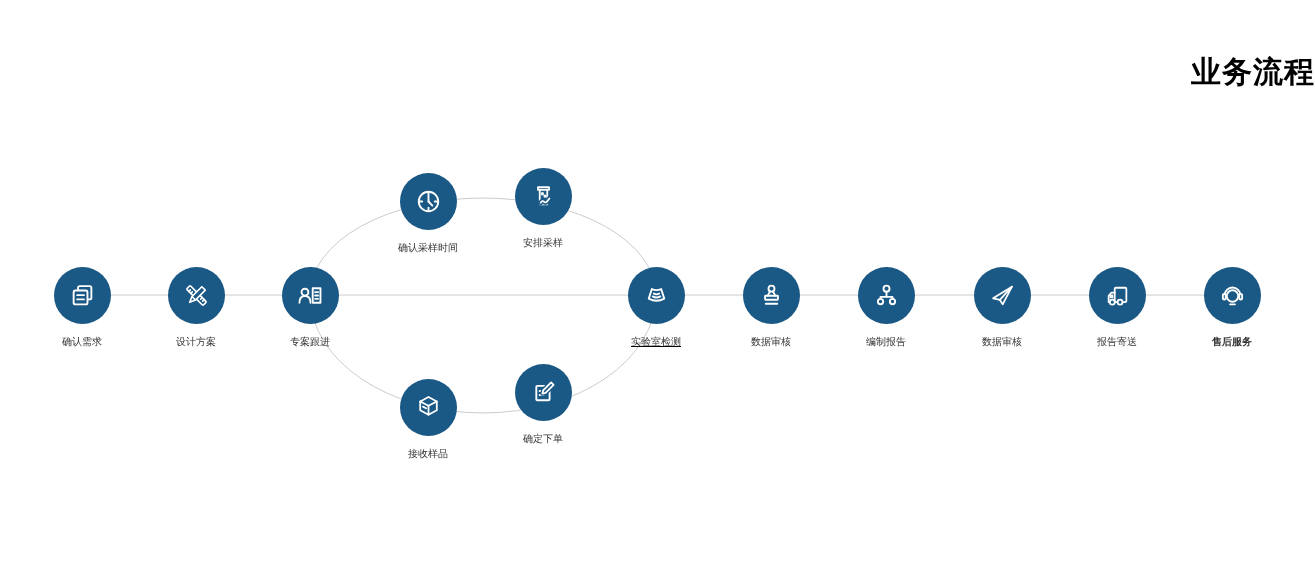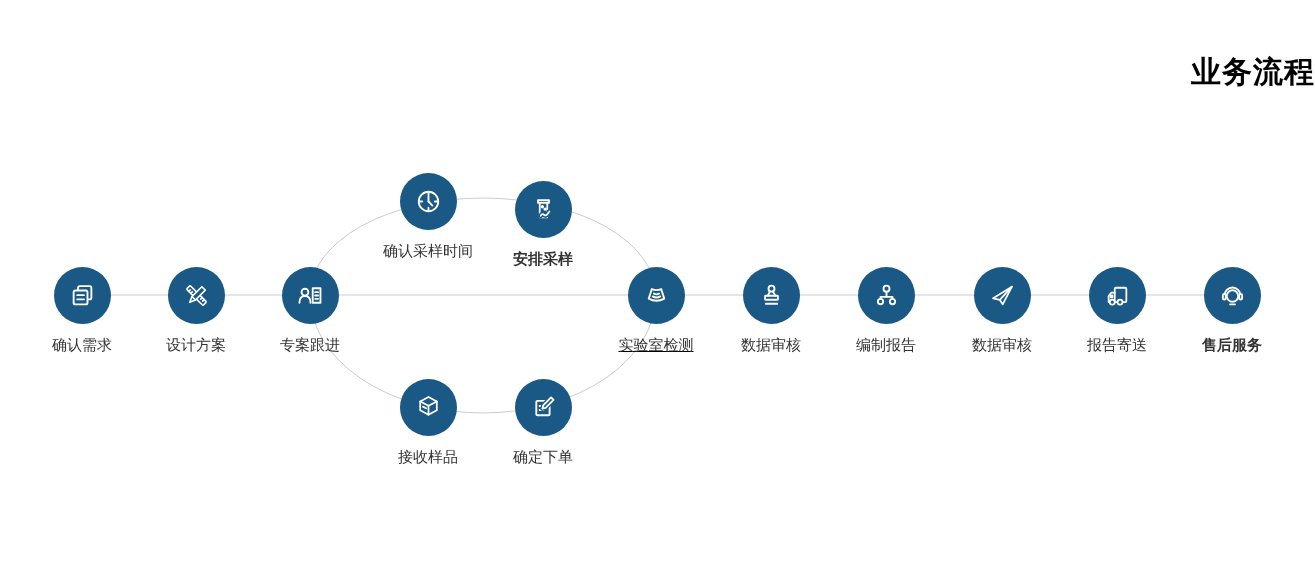--- a/index.html
+++ b/index.html
@@ -19,21 +19,21 @@
     stroke:var(--connector-gray,#ccc); stroke-width:1; fill:none;
   }
   .node { position:absolute; width:160px; margin-left:-80px; text-align:center; }
   .node .circle {
     width:57px; height:57px; margin:0 auto; border-radius:50%;
     background:var(--node-blue,#1a5885);
     display:flex; align-items:center; justify-content:center;
   }
   .node .icon svg { width:31px; height:31px; display:block; }
   .node .label {
-    margin-top:13px; font-size:15px; color:var(--label-color,#333);
+    margin-top:13px; font-size:10px; color:var(--label-color,#333);
     white-space:nowrap; line-height:1;
   }
 </style>
 </head>
 <body>
 
 <div class="page-title">业务流程</div>
 
 <div class="diagram">
   <svg class="connectors" width="1315" height="564">
@@ -107,21 +107,21 @@
     <line x1="14" y1="21.6" x2="14" y2="19.7"></line>
                 <line x1="6.4" y1="14" x2="8.3" y2="14"></line>
     <line x1="14" y1="14" x2="14" y2="9.5"></line>
                 <line x1="14" y1="14" x2="17.5" y2="17.7"></line>
               </g>
             </svg>
           </span>
     </div>
     <div class="label">确认采样时间</div>
   </div>
-      <div class="node" style="left: 543px; top: 181px; font-weight: bold;">
+      <div class="node" style="left: 543px; top: 168px;">
     <div class="circle">
       <span class="icon">
             <svg viewBox="0 0 28 28">
               <g fill="none" stroke="#fff" stroke-linecap="round" stroke-linejoin="round" stroke-width="1.6">
     <rect x="9" y="5.5" width="10" height="2.4"></rect>
     <path d="M10.6,7.9 V21 H17.4 V7.9"></path>
     <circle cx="13" cy="11.5" r="0.7"></circle>
                 <circle cx="15.4" cy="13.6" r="0.7"></circle>
     <path d="M11.5,19.6 q1.6,-2.3 3,-0.8 q1.4,1.5 3.1,-0.8 l1.7,-2.2" stroke="var(--node-blue)" stroke-width="4.5"></path>
     <path d="M11.5,19.6 q1.6,-2.3 3,-0.8 q1.4,1.5 3.1,-0.8 l1.7,-2.2"></path>
@@ -139,21 +139,21 @@
     <path d="M14,4.5 L21.5,8.5 L14,12.5 L6.5,8.5 Z"></path>
     <path d="M6.5,8.5 V16.5 L14,20.5 V12.5"></path>
     <path d="M21.5,8.5 V16.5 L14,20.5"></path>
     <line x1="9" y1="13.2" x2="11.8" y2="14.7"></line>
               </g>
             </svg>
           </span>
     </div>
     <div class="label">接收样品</div>
   </div>
-      <div class="node" style="left: 543px; top: 379px; text-align: center;">
+      <div class="node" style="left: 543px; top: 364px; text-align: center;">
     <div class="circle">
       <span class="icon">
             <svg viewBox="0 0 28 28">
               <g fill="none" stroke="#fff" stroke-linecap="round" stroke-linejoin="round" stroke-width="1.7">
     <rect x="7.5" y="8" width="12" height="13" rx="1"></rect>
     <line x1="10.5" y1="12.6" x2="15.5" y2="12.6"></line>
                 <line x1="10.5" y1="16.2" x2="14" y2="16.2"></line>
     <path d="M20.9,4.9 l2.2,2.2 l-7.2,7.2 l-2.9,0.7 l0.7,-2.9 z" stroke="var(--node-blue)" stroke-width="4"></path>
     <path d="M20.9,4.9 l2.2,2.2 l-7.2,7.2 l-2.9,0.7 l0.7,-2.9 z" fill="var(--node-blue)"></path>
               </g>

